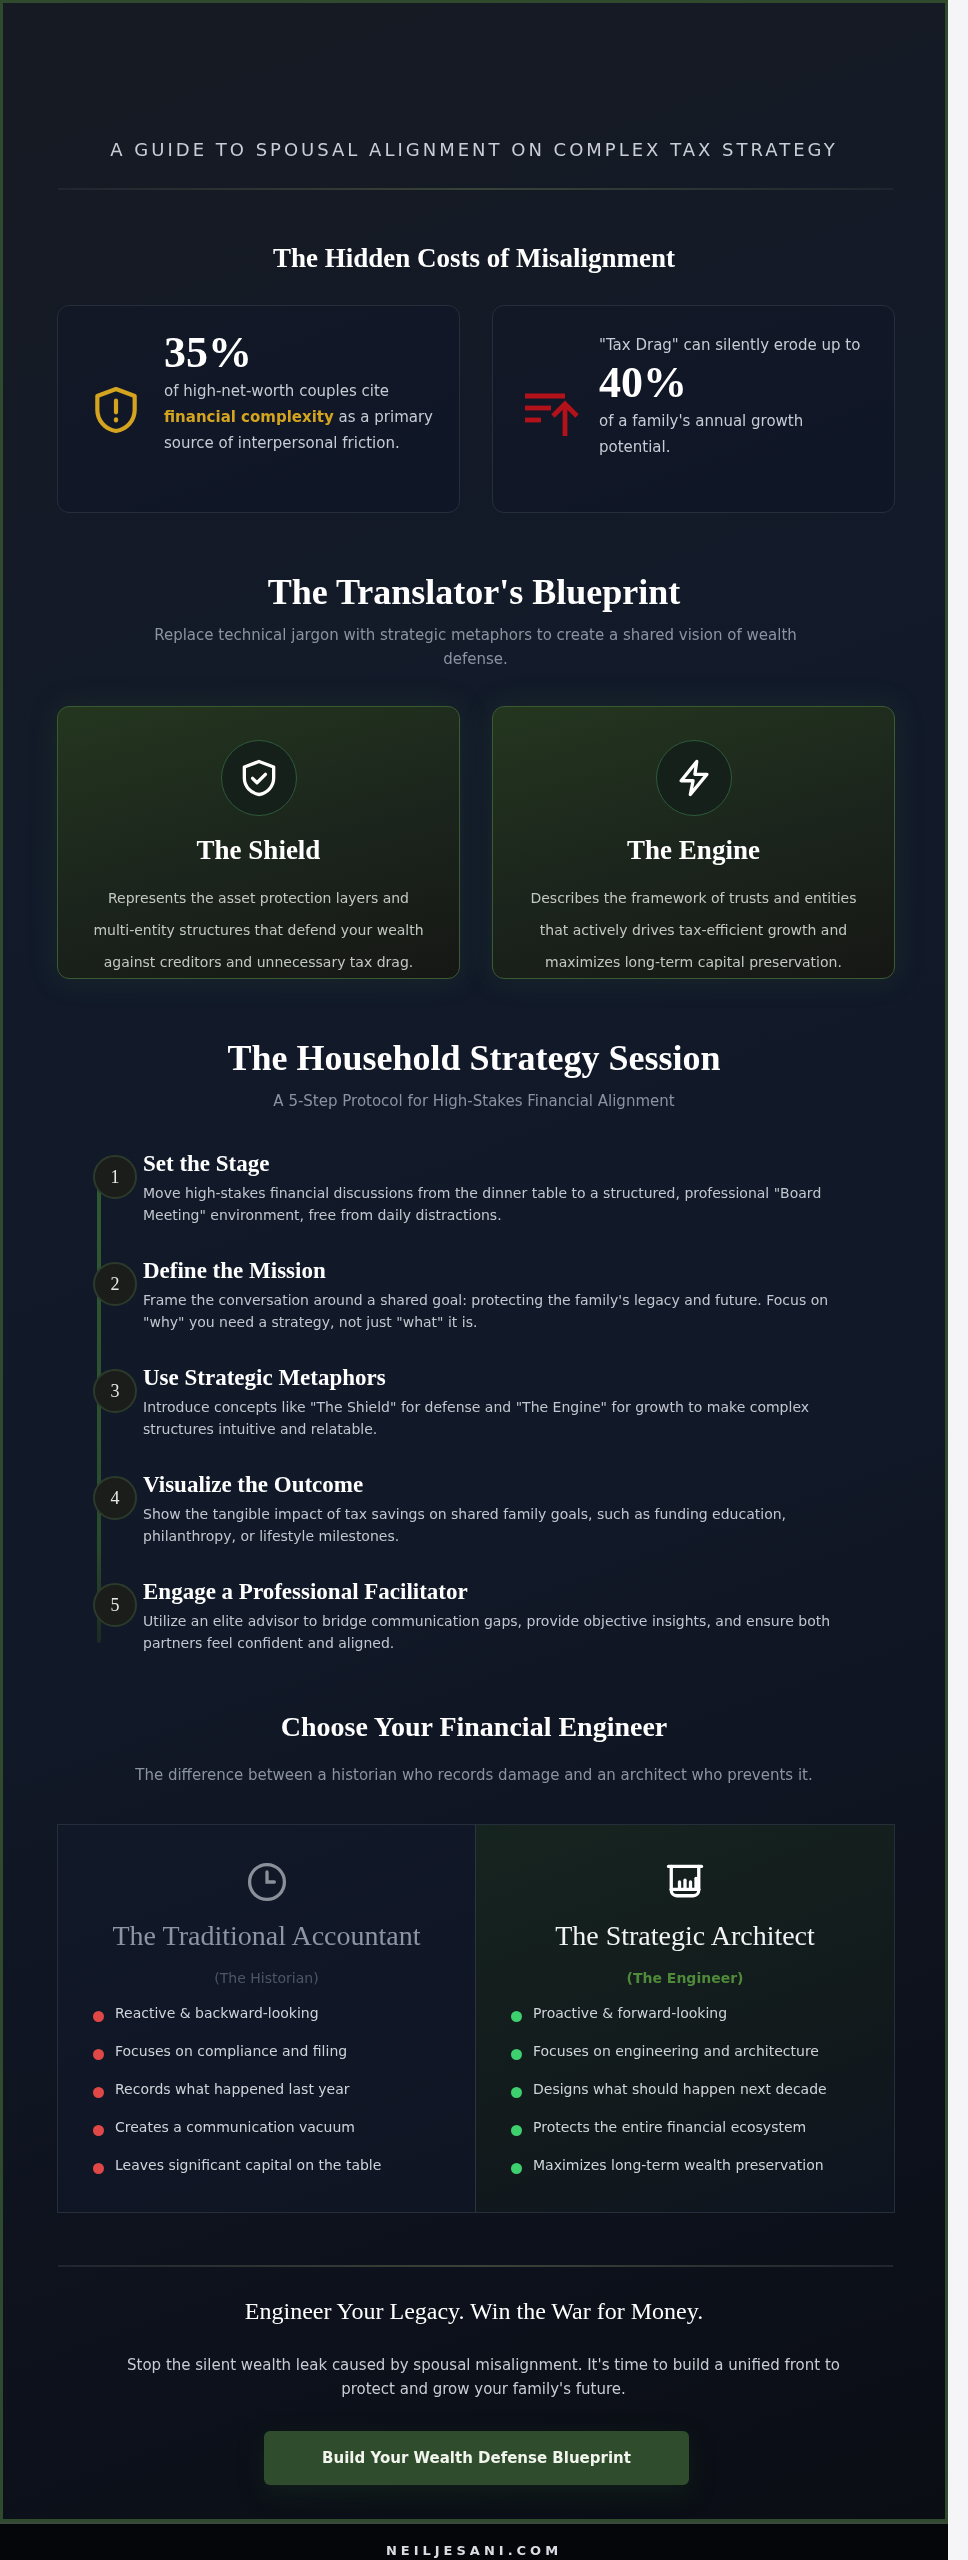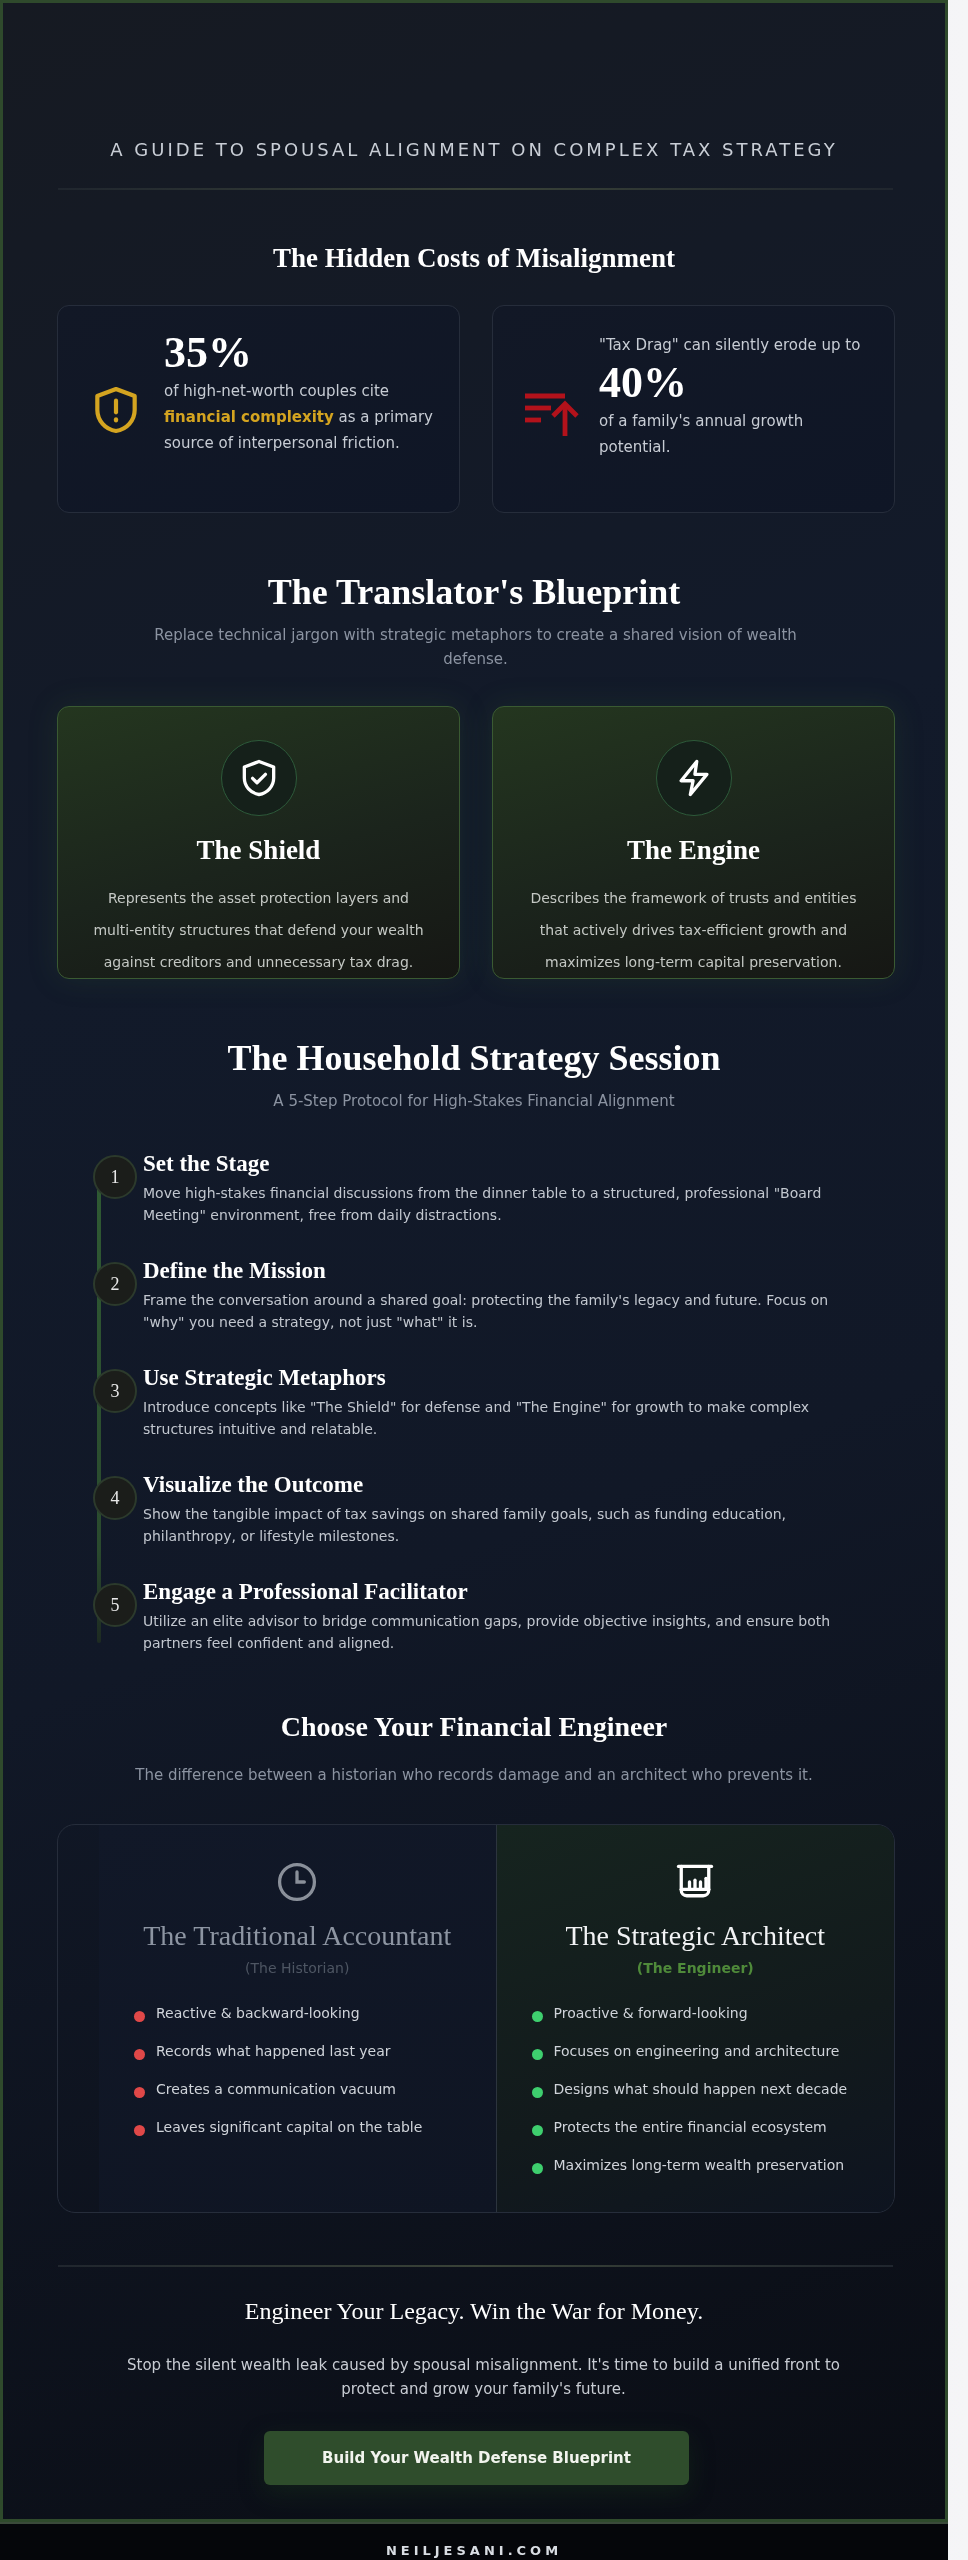--- a/index.html
+++ b/index.html
@@ -65,28 +65,28 @@
       position: absolute; left: 0; top: 4px; width: 44px; height: 44px; border-radius: 50%;
       background: #1b1d1a; border: 2px solid #2c3a2c;
       color: #e8e8e8; font-size: 18px; display: flex; align-items: center; justify-content: center;
       font-family: "Liberation Serif", serif;
     }
     .step-title { position: absolute; left: 50px; top: 0; color: #fff; font-size: 23px; font-weight: bold; }
     .step-desc { position: absolute; left: 50px; top: 31px; width: 720px; color: #c2c7cf; font-size: 14px; line-height: 22px; }
 
     .cmp-wrap {
       position: absolute; top: 1821px; left: 54px; width: 838px; height: 389px;
-      border: 1px solid #262d3b; border-radius: 18px; overflow: hidden; display: flex; padding-left: 41px;
+      border: 1px solid #262d3b; border-radius: 0; overflow: hidden; display: flex;
     }
     .cmp-col { position: relative; width: 50%; height: 100%; }
     .cmp-left { background: linear-gradient(160deg, #111828, #0f1523); border-right: 1px solid #2c343e; }
     .cmp-right { background: linear-gradient(160deg, #16241f, #121a1c 60%, #0e1420); }
     .cmp-icon { position: absolute; top: 35px; left: 50%; margin-left: -22px; width: 44px; height: 44px; }
     .cmp-title { position: absolute; top: 95px; left: 0; width: 100%; text-align: center; font-size: 28px; }
-    .cmp-tag { position: absolute; top: 135px; left: 0; width: 100%; text-align: center; font-size: 14px; }
+    .cmp-tag { position: absolute; top: 145px; left: 0; width: 100%; text-align: center; font-size: 14px; }
     .cmp-list { position: absolute; top: 178px; left: 35px; right: 20px; list-style: none; }
     .cmp-list li { position: relative; height: 38px; padding-left: 22px; font-size: 14px; color: #d0d4da; line-height: 20px; }
     .cmp-list li .dot { position: absolute; left: 0; top: 8px; width: 11px; height: 11px; border-radius: 50%; }
 
     .cta-title { position: absolute; top: 2295px; left: 0; width: 100%; color: #fff; font-size: 24px; font-weight: normal; text-align: center; }
     .cta-desc { position: absolute; top: 2350px; left: 110px; width: 725px; color: #c8ccd3; font-size: 15px; line-height: 24px; text-align: center; margin-left: 8px; }
     .cta-btn {
       position: absolute; top: 2428px; left: 261px; width: 425px; height: 54px;
       border-radius: 6px; background: #2f4d2c; border: none;
       color: #f2f4ee; font-weight: bold; font-size: 15px; font-family: "DejaVu Sans", sans-serif;
@@ -193,20 +193,21 @@
   <div class="cmp-wrap">
     <div class="cmp-col cmp-left">
       <svg class="cmp-icon" viewBox="0 0 24 24" fill="none" stroke="#8a909a" stroke-width="1.8" stroke-linecap="round">
         <circle cx="12" cy="12" r="9.5"></circle>
           <path d="M12 6.5V12h4"></path>
       </svg>
       <div class="cmp-title serif" style="color:#8d95a2;">The Traditional Accountant</div>
       <div class="cmp-tag" style="color:#4e5663;">(The Historian)</div>
       <ul class="cmp-list">
         <li><span class="dot" style="background:#e04848;"></span><span>Reactive &amp; backward-looking</span></li>
+        <li><span class="dot" style="background:#e04848;"></span><span>Focuses on compliance and filing</span></li>
         <li><span class="dot" style="background:#e04848;"></span><span>Records what happened last year</span></li>
         <li><span class="dot" style="background:#e04848;"></span><span>Creates a communication vacuum</span></li>
         <li><span class="dot" style="background:#e04848;"></span><span>Leaves significant capital on the table</span></li>
       </ul>
     </div>
     <div class="cmp-col cmp-right">
       <svg class="cmp-icon" viewBox="0 0 24 24" fill="none" stroke="#fff" stroke-width="1.8" stroke-linecap="round" stroke-linejoin="round">
         <path d="M3 3.5h18"></path>
           <path d="M4.5 3.5v13a3 3 0 0 0 3 3h9a3 3 0 0 0 3-3v-13"></path>
         <path d="M4.5 16h15"></path>

